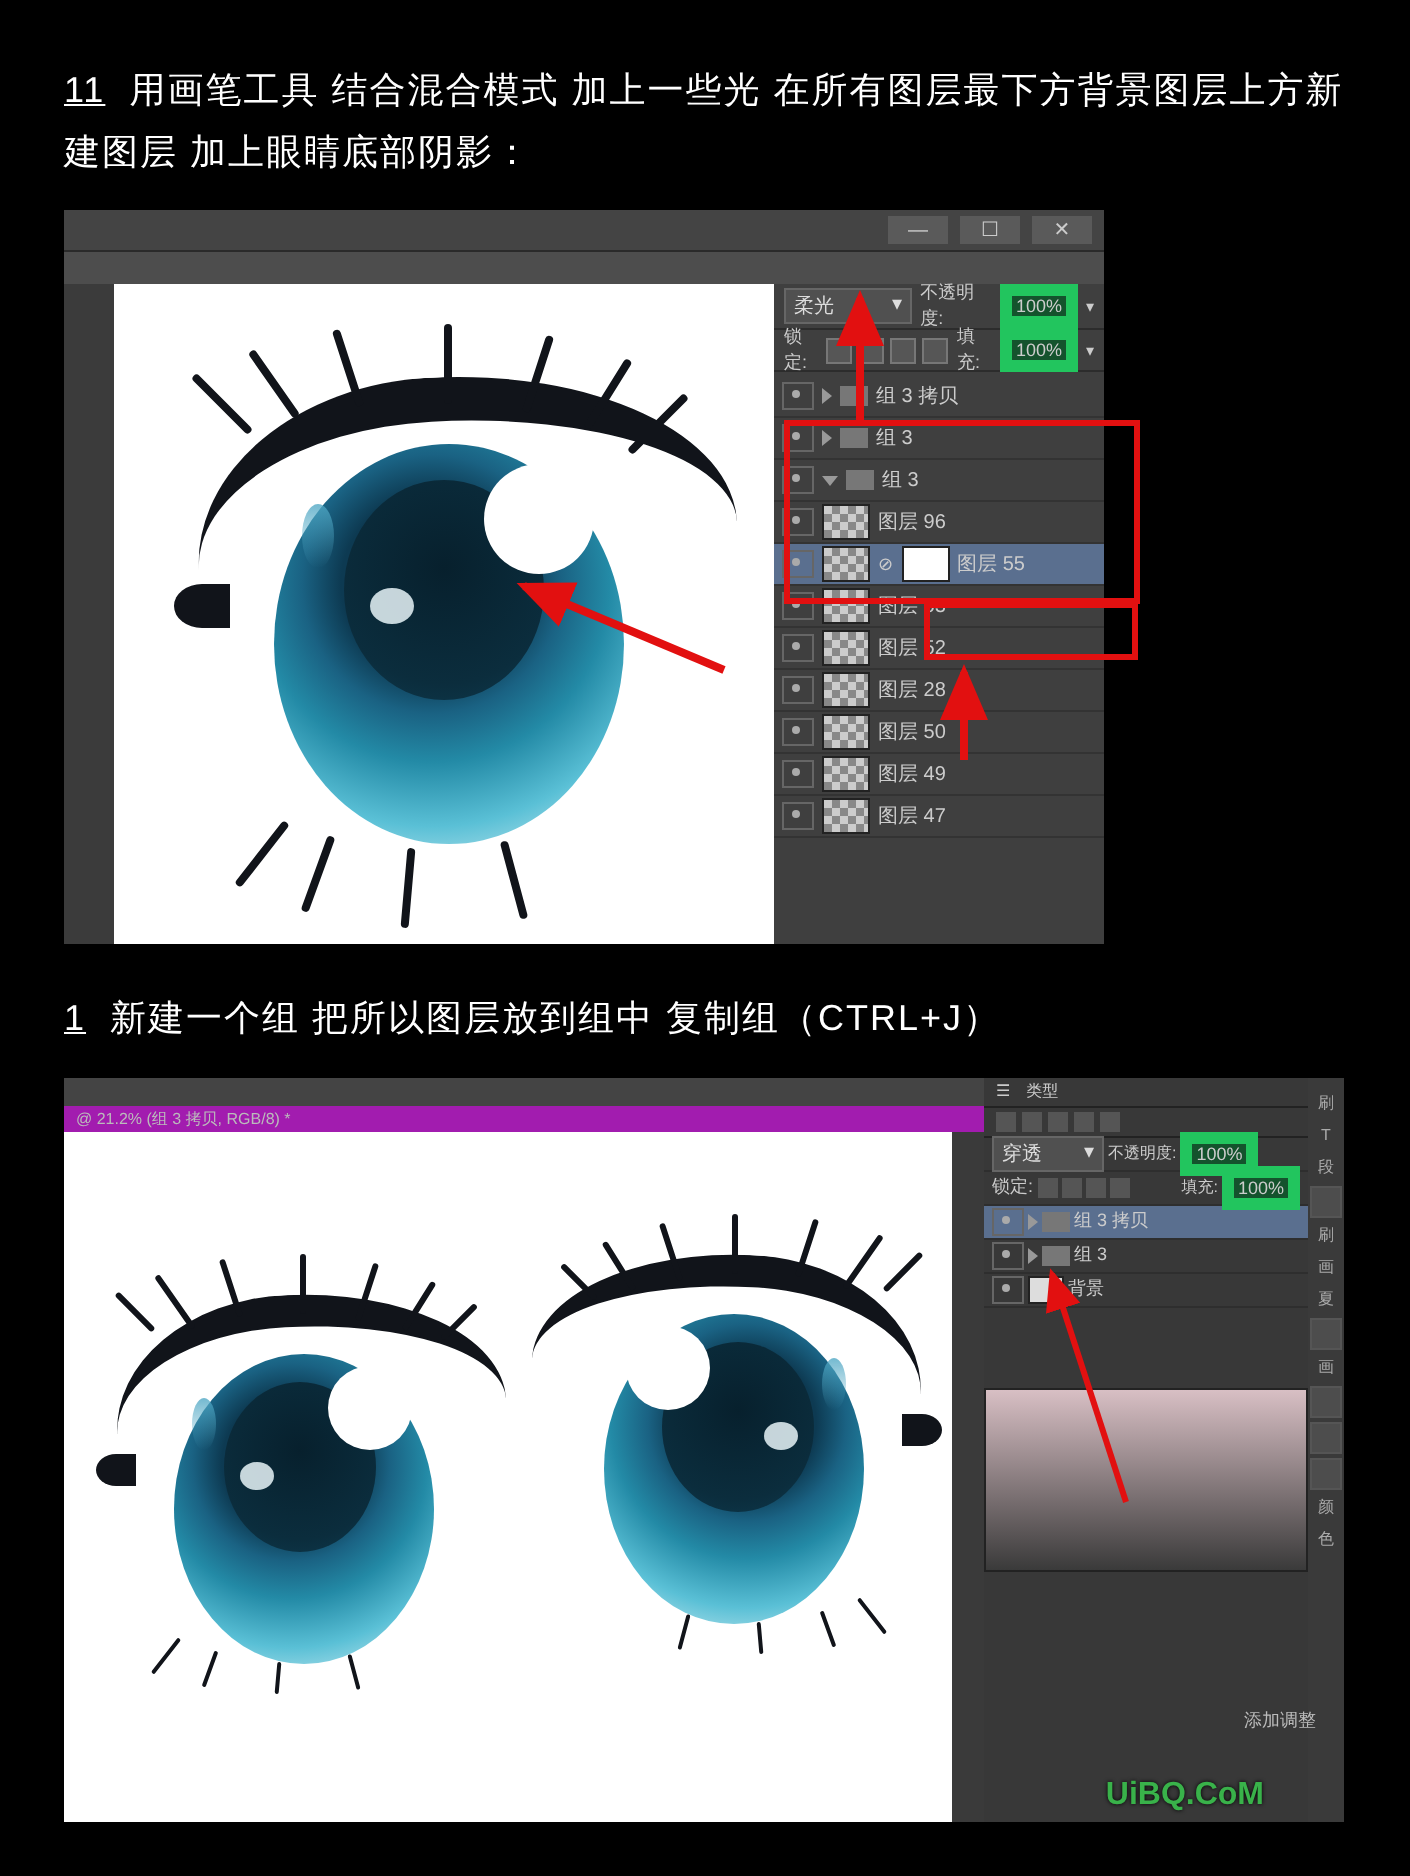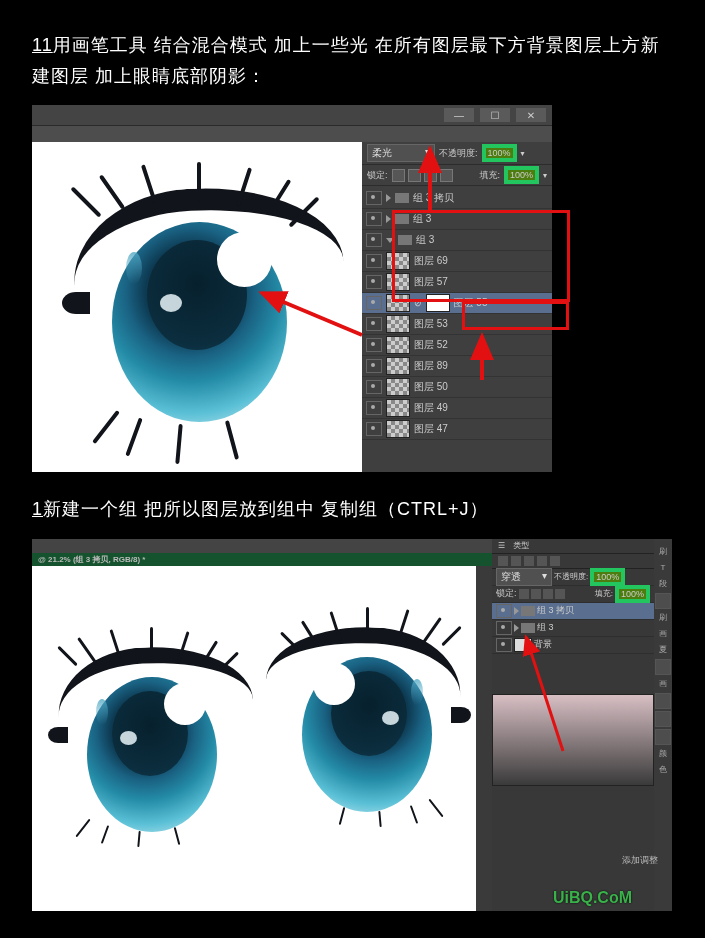--- a/index.html
+++ b/index.html
@@ -13,21 +13,21 @@
   .page {
     padding: 30px 32px 10px 32px;
   }
   .step-text {
     font-size: 18px;
     line-height: 1.7;
     margin-bottom: 14px;
     letter-spacing: 1px;
   }
   .step-num {
-    margin-right: 0;
+    margin-right: 12px;
     text-decoration: underline;
   }
 
   
   .shot1 {
     width: 520px;
     background: #3b3b3b;
     position: relative;
     margin-bottom: 22px;
     padding: 0;
@@ -57,20 +57,21 @@
     background: #4d4d4d;
     font-size: 9px;
     color: #bbb;
     padding-left: 10px;
     display: flex;
     align-items: center;
   }
   .shot1-body {
     display: flex;
     height: 330px;
+    padding-left: 25px;
   }
   .shot1-canvas {
     width: 330px;
     background: #fff;
     position: relative;
     overflow: hidden;
   }
   .shot1-side {
     flex: 1;
     background: #3f3f3f;
@@ -94,22 +95,22 @@
     color: #ddd;
     width: 58px;
     display: flex;
     justify-content: space-between;
   }
   .opac-label {
     font-size: 9px;
     color: #ccc;
   }
   .pct-box {
-    background: #4d7c0f;
-    border: 4px solid #22c55e;
+    background: #14532d;
+    border: 6px solid #22c55e;
     font-size: 9px;
     padding: 0 2px;
   }
   .side-top2 {
     height: 20px;
     display: flex;
     align-items: center;
     padding: 0 5px;
     gap: 4px;
     border-bottom: 1px solid #2c2c2c;
@@ -328,27 +329,26 @@
     height: 14px;
     background: #444;
     font-size: 8px;
     color: #aaa;
     padding-left: 6px;
     display: flex;
     align-items: center;
   }
   .shot2-tab {
     height: 13px;
-    background: #14532d;
+    background: #a21caf;
     font-size: 8px;
     color: #bbb;
     padding-left: 6px;
     display: flex;
     align-items: center;
-    font-weight: bold;
   }
   .shot2-canvas {
     height: 345px;
     background: #fff;
     position: relative;
     overflow: hidden;
     margin: 0 16px 0 0;
   }
   .shot2-right {
     flex: 1;
@@ -540,26 +540,21 @@
           <div class="layer-row">
             <div class="eye"></div>
             <div class="group-arrow down"></div>
             <div class="folder-ic"></div>
             <span class="layer-name">组 3</span>
           </div>
 
           <div class="layer-row">
             <div class="eye"></div>
             <div class="thumb"></div>
-            <span class="layer-name">图层 69</span>
-          </div>
-          <div class="layer-row">
-            <div class="eye"></div>
-            <div class="thumb"></div>
-            <span class="layer-name">图层 57</span>
+            <span class="layer-name">图层 96</span>
           </div>
           <div class="layer-row selected">
             <div class="eye"></div>
             <div class="thumb"></div>
             <span style="font-size:9px;">⊘</span>
             <div class="thumb mask" style="background:#fff;"></div>
             <span class="layer-name">图层 55</span>
           </div>
           <div class="layer-row">
             <div class="eye"></div>
@@ -567,21 +562,21 @@
             <span class="layer-name">图层 53</span>
           </div>
           <div class="layer-row">
             <div class="eye"></div>
             <div class="thumb"></div>
             <span class="layer-name">图层 52</span>
           </div>
           <div class="layer-row">
             <div class="eye"></div>
             <div class="thumb"></div>
-            <span class="layer-name">图层 89</span>
+            <span class="layer-name">图层 28</span>
           </div>
           <div class="layer-row">
             <div class="eye"></div>
             <div class="thumb"></div>
             <span class="layer-name">图层 50</span>
           </div>
           <div class="layer-row">
             <div class="eye"></div>
             <div class="thumb"></div>
             <span class="layer-name">图层 49</span>

